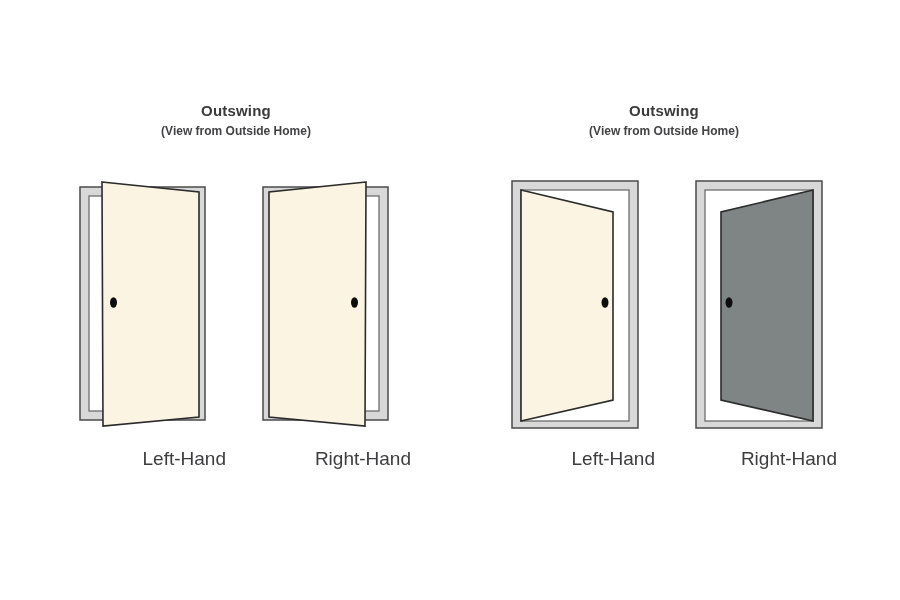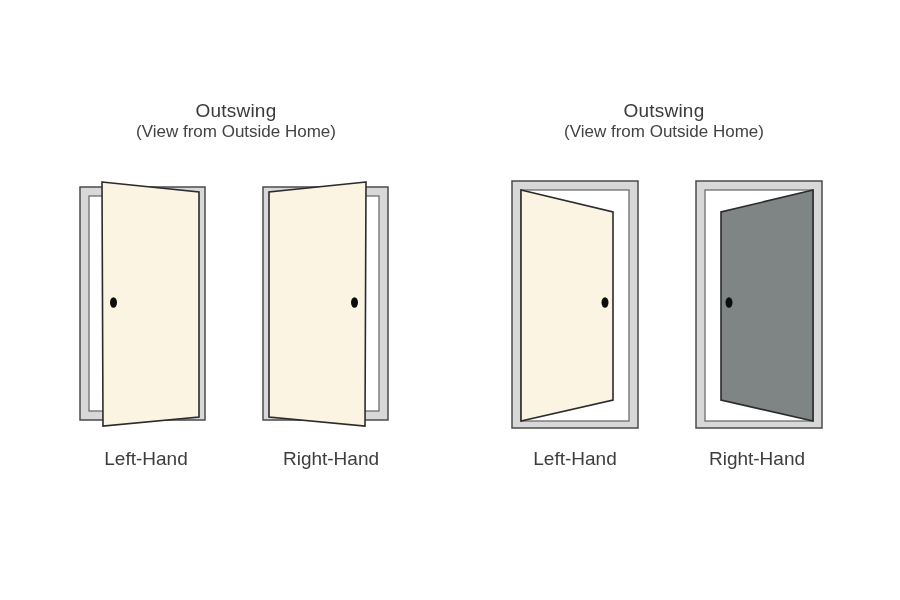--- a/index.html
+++ b/index.html
@@ -16,39 +16,39 @@
     overflow: hidden;
   }
   .section-header {
     position: absolute;
     top: 100px;
     width: 400px;
     text-align: center;
     color: #3a3a3c;
   }
   .section-header .title {
-    font-size: 19px;
-    font-weight: normal;
+    font-size: 15px;
+    font-weight: bold;
     line-height: 22px;
     letter-spacing: 0.2px;
   }
   .section-header .subtitle {
-    font-size: 17px;
-    font-weight: normal;
+    font-size: 12px;
+    font-weight: bold;
     line-height: 19px;
     color: #434345;
   }
   .header-outswing { left: 36px; }
   .header-inswing  { left: 464px; }
 
   .door-label {
     position: absolute;
     top: 448px;
     width: 160px;
-    text-align: center;
+    text-align: right;
     font-size: 19px;
     line-height: 22px;
     color: #3d3d3f;
   }
   .label-1 { left: 66px; }
   .label-2 { left: 251px; }
   .label-3 { left: 495px; }
   .label-4 { left: 677px; }
 
   .door-svg {

